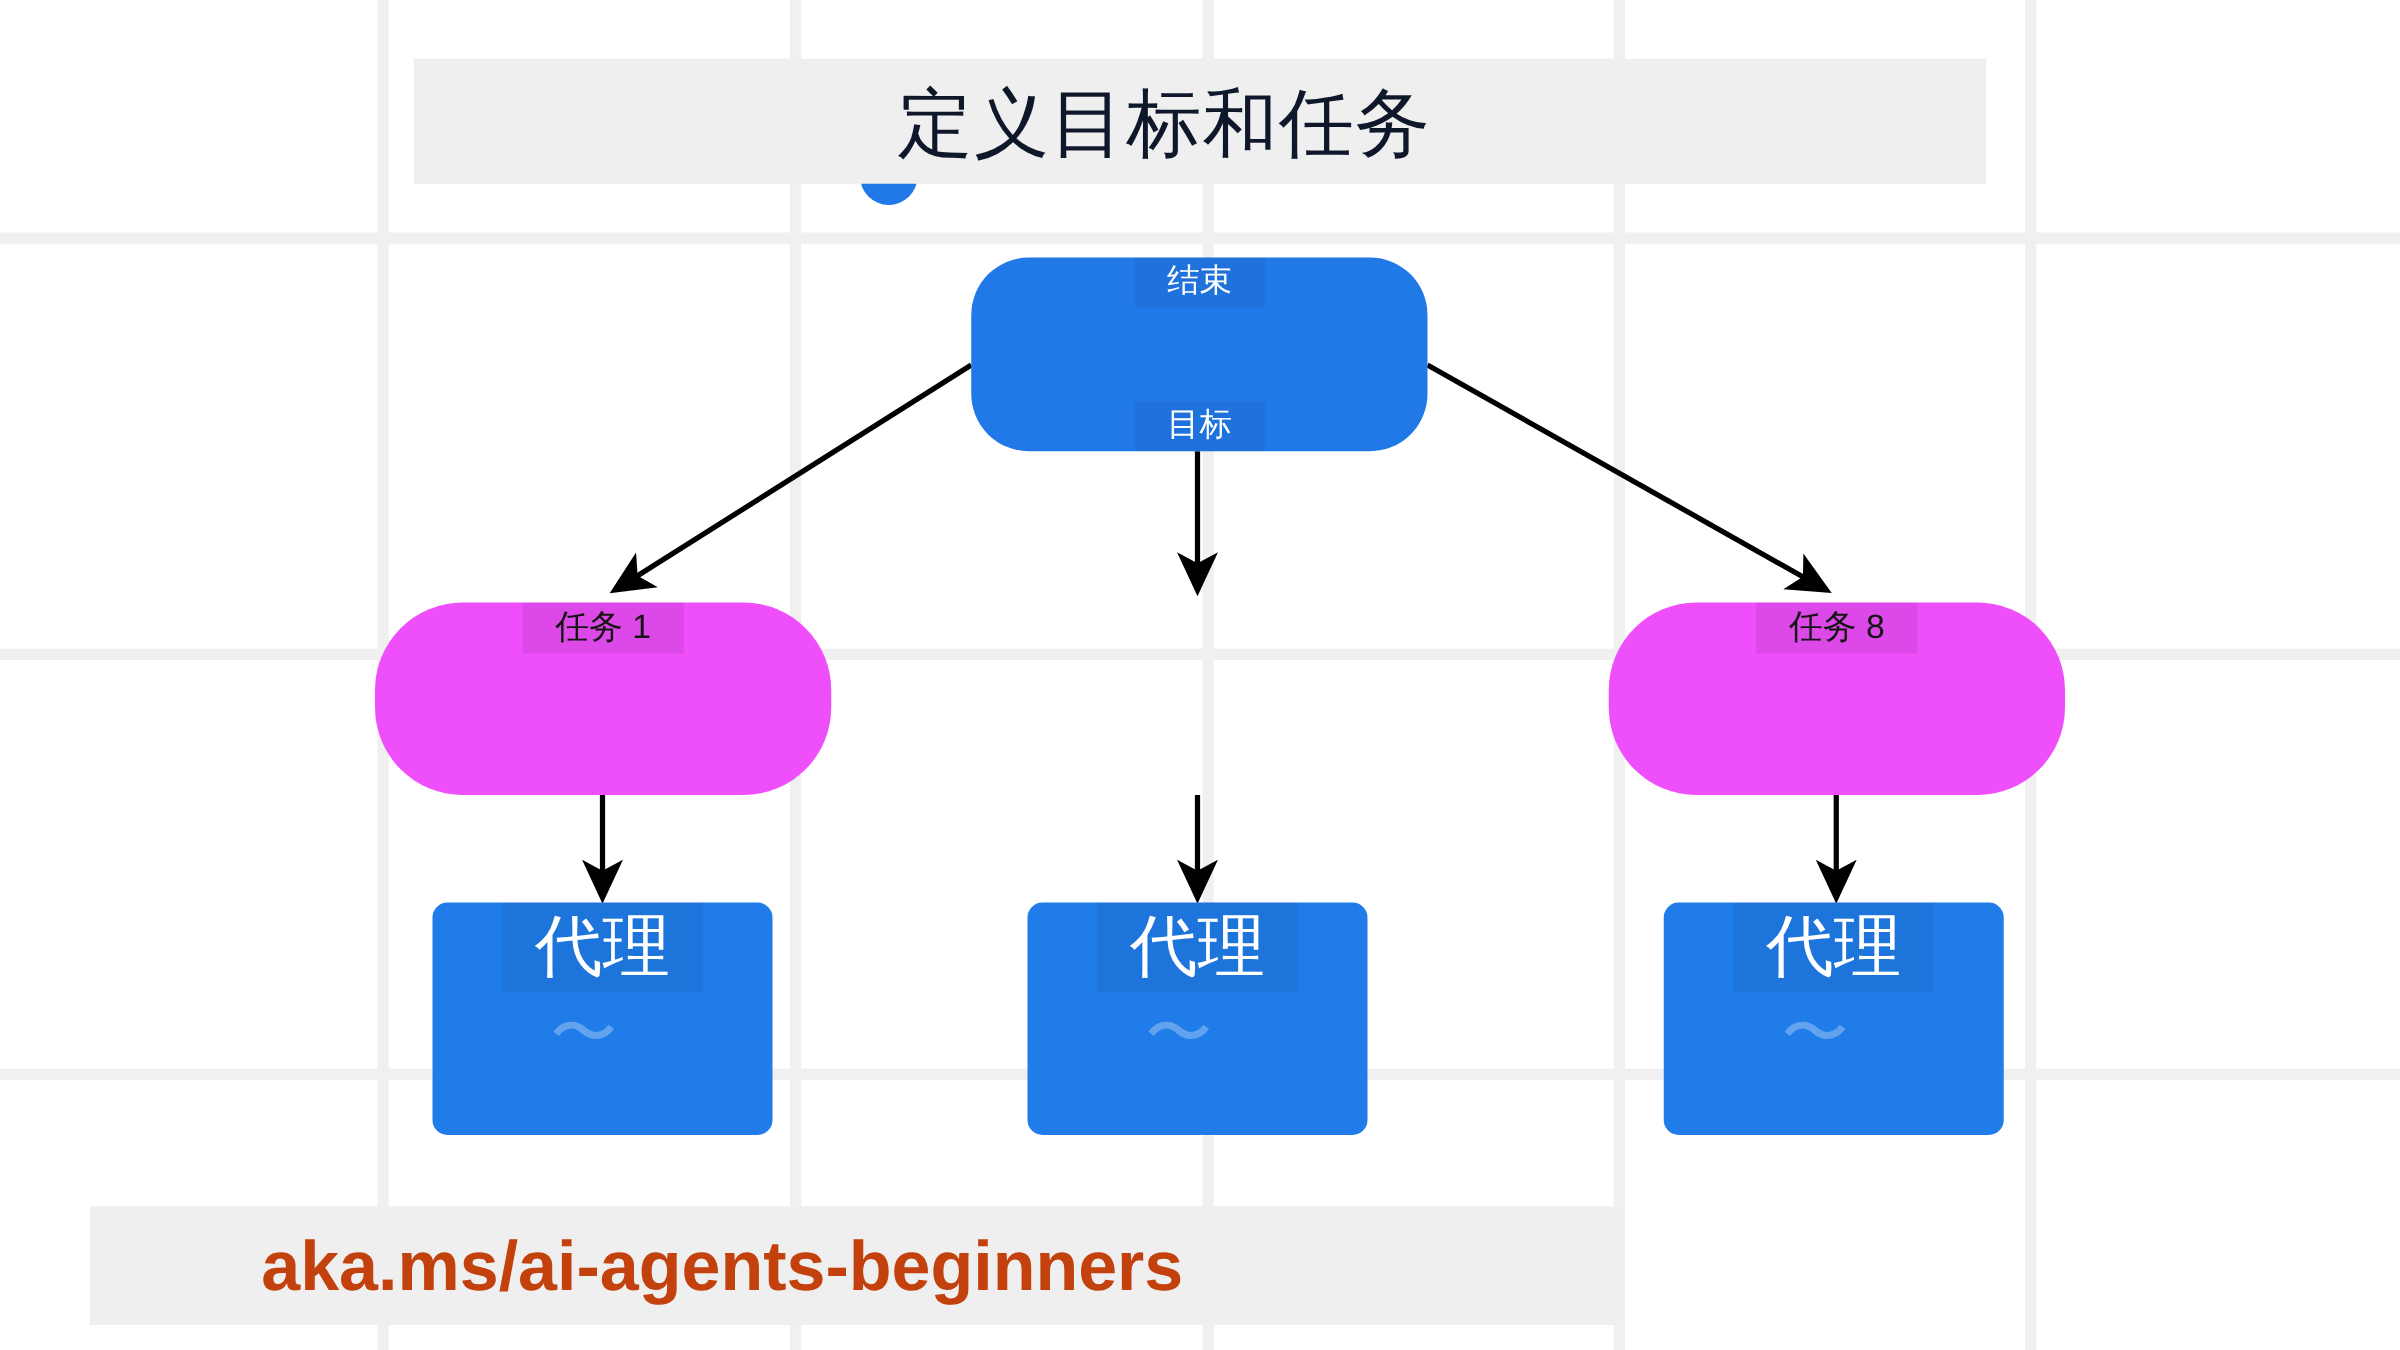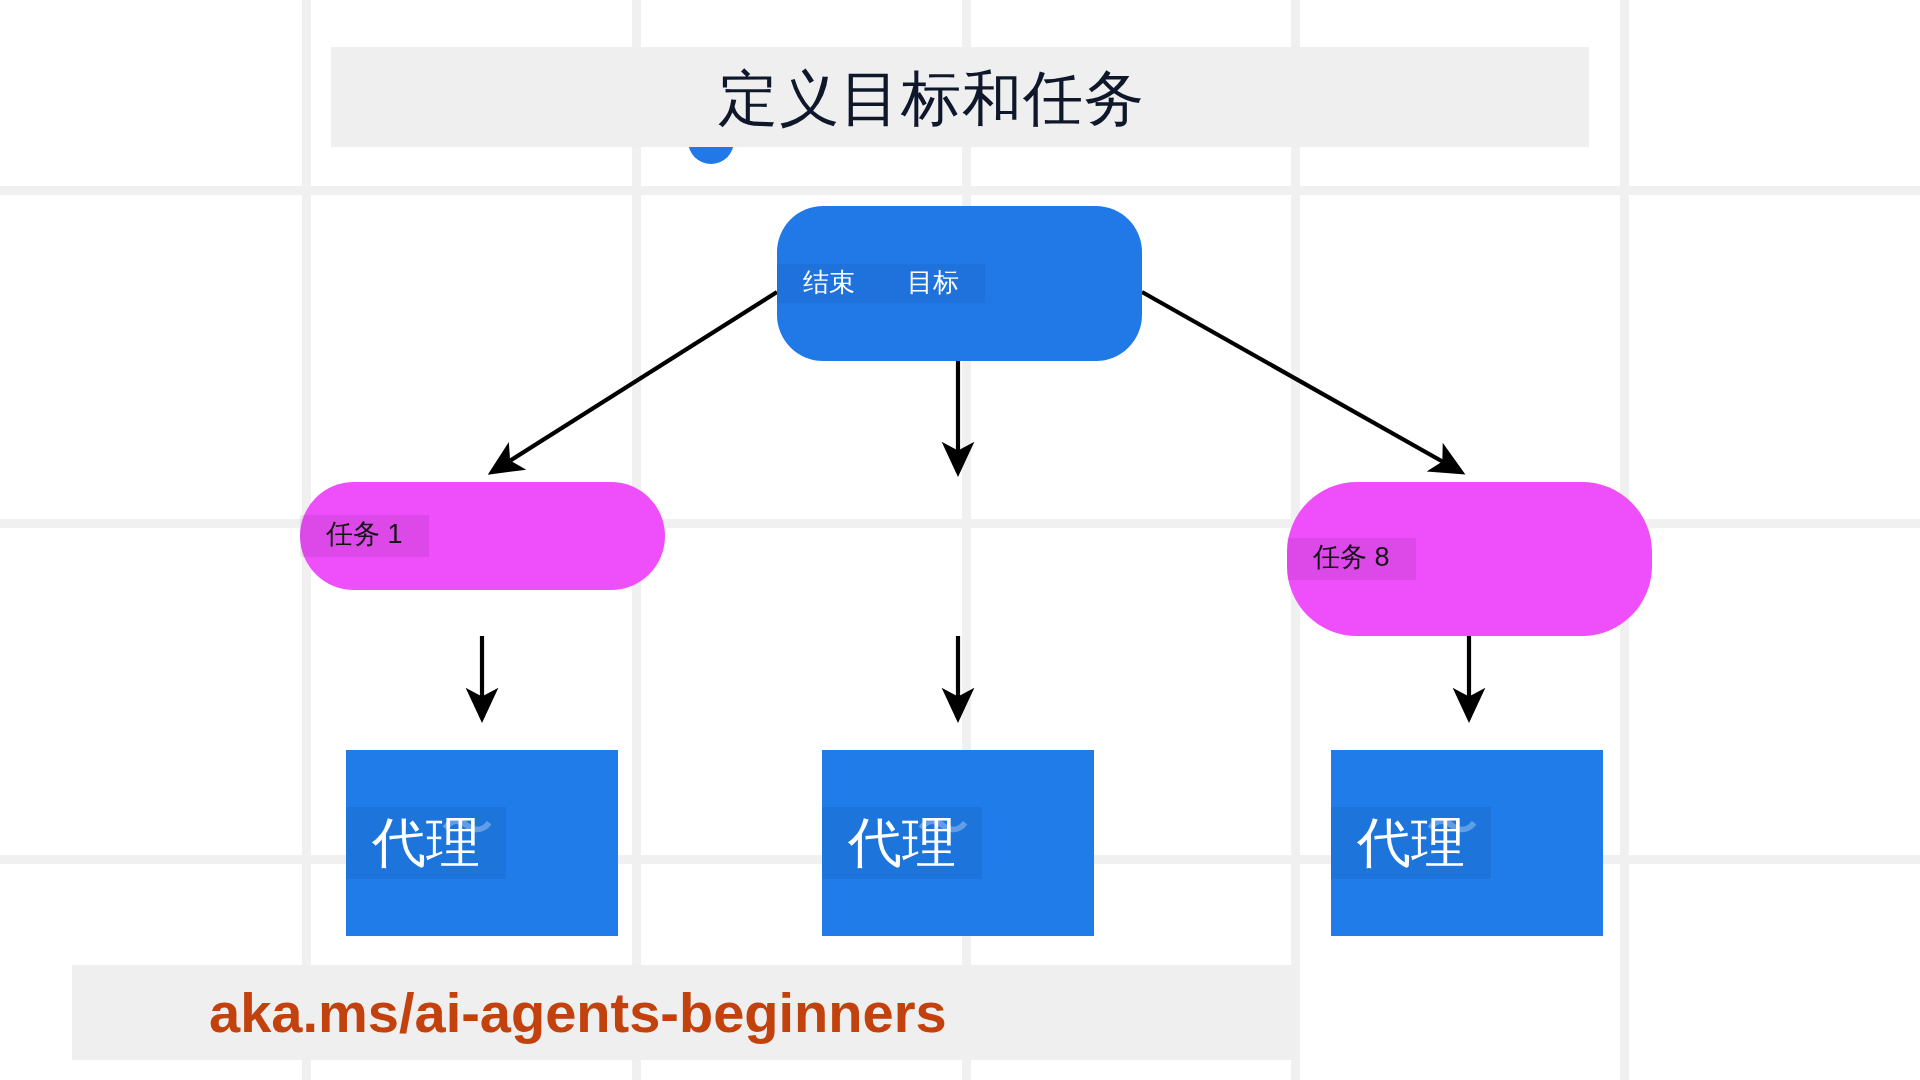--- a/index.html
+++ b/index.html
@@ -46,37 +46,36 @@
     color: #c2410c;
     font-size: 56px;
     font-weight: 700;
     line-height: 1;
   }
 
   
   .node {
     position: absolute;
     display: flex;
-    flex-direction: row;
+    flex-direction: column;
     align-items: center;
-    justify-content: flex-start;
+    justify-content: space-between;
     box-sizing: border-box;
   }
   .node-blue-top {
     background: #2179e8;
     border-radius: 46px;
   }
   .node-pink {
     background: #ef4ffb;
     border-radius: 70px;
   }
   .node-blue-agent {
     background: #1f7ce8;
-    border-radius: 0px;
-    margin-top: 28px;
+    border-radius: 12px;
   }
 
   
   .plate {
     display: inline-block;
     padding: 4px 26px 6px 26px;
     line-height: 1.15;
     white-space: nowrap;
   }
   .plate-on-blue {
@@ -156,21 +155,21 @@
 
     <path d="M 1469,636 L 1469,718" stroke="#000000" stroke-width="4.2" fill="none" marker-end="url(#ah)"></path>
   </svg>
 
   <div class="node node-blue-top" style="left:777px; top:206px; width:365px; height:155px;">
     <span class="plate plate-on-blue lbl-sm">结束</span>
     <span class="gap-row"></span>
     <span class="plate plate-on-blue lbl-sm">目标</span>
   </div>
 
-  <div class="node node-pink" style="left:300px; top:482px; width:365px; height:108px;">
+  <div class="node node-pink" style="left:300px; top:482px; width:365px; height:154px;">
     <span class="plate plate-on-pink lbl-md">任务 1</span>
   </div>
 
 
   <div class="node node-pink" style="left:1287px; top:482px; width:365px; height:154px;">
     <span class="plate plate-on-pink lbl-md">任务 8</span>
   </div>
 
   <div class="node node-blue-agent" style="left:346px; top:722px; width:272px; height:186px;">
     <span class="plate plate-on-blue lbl-lg">代理</span>

